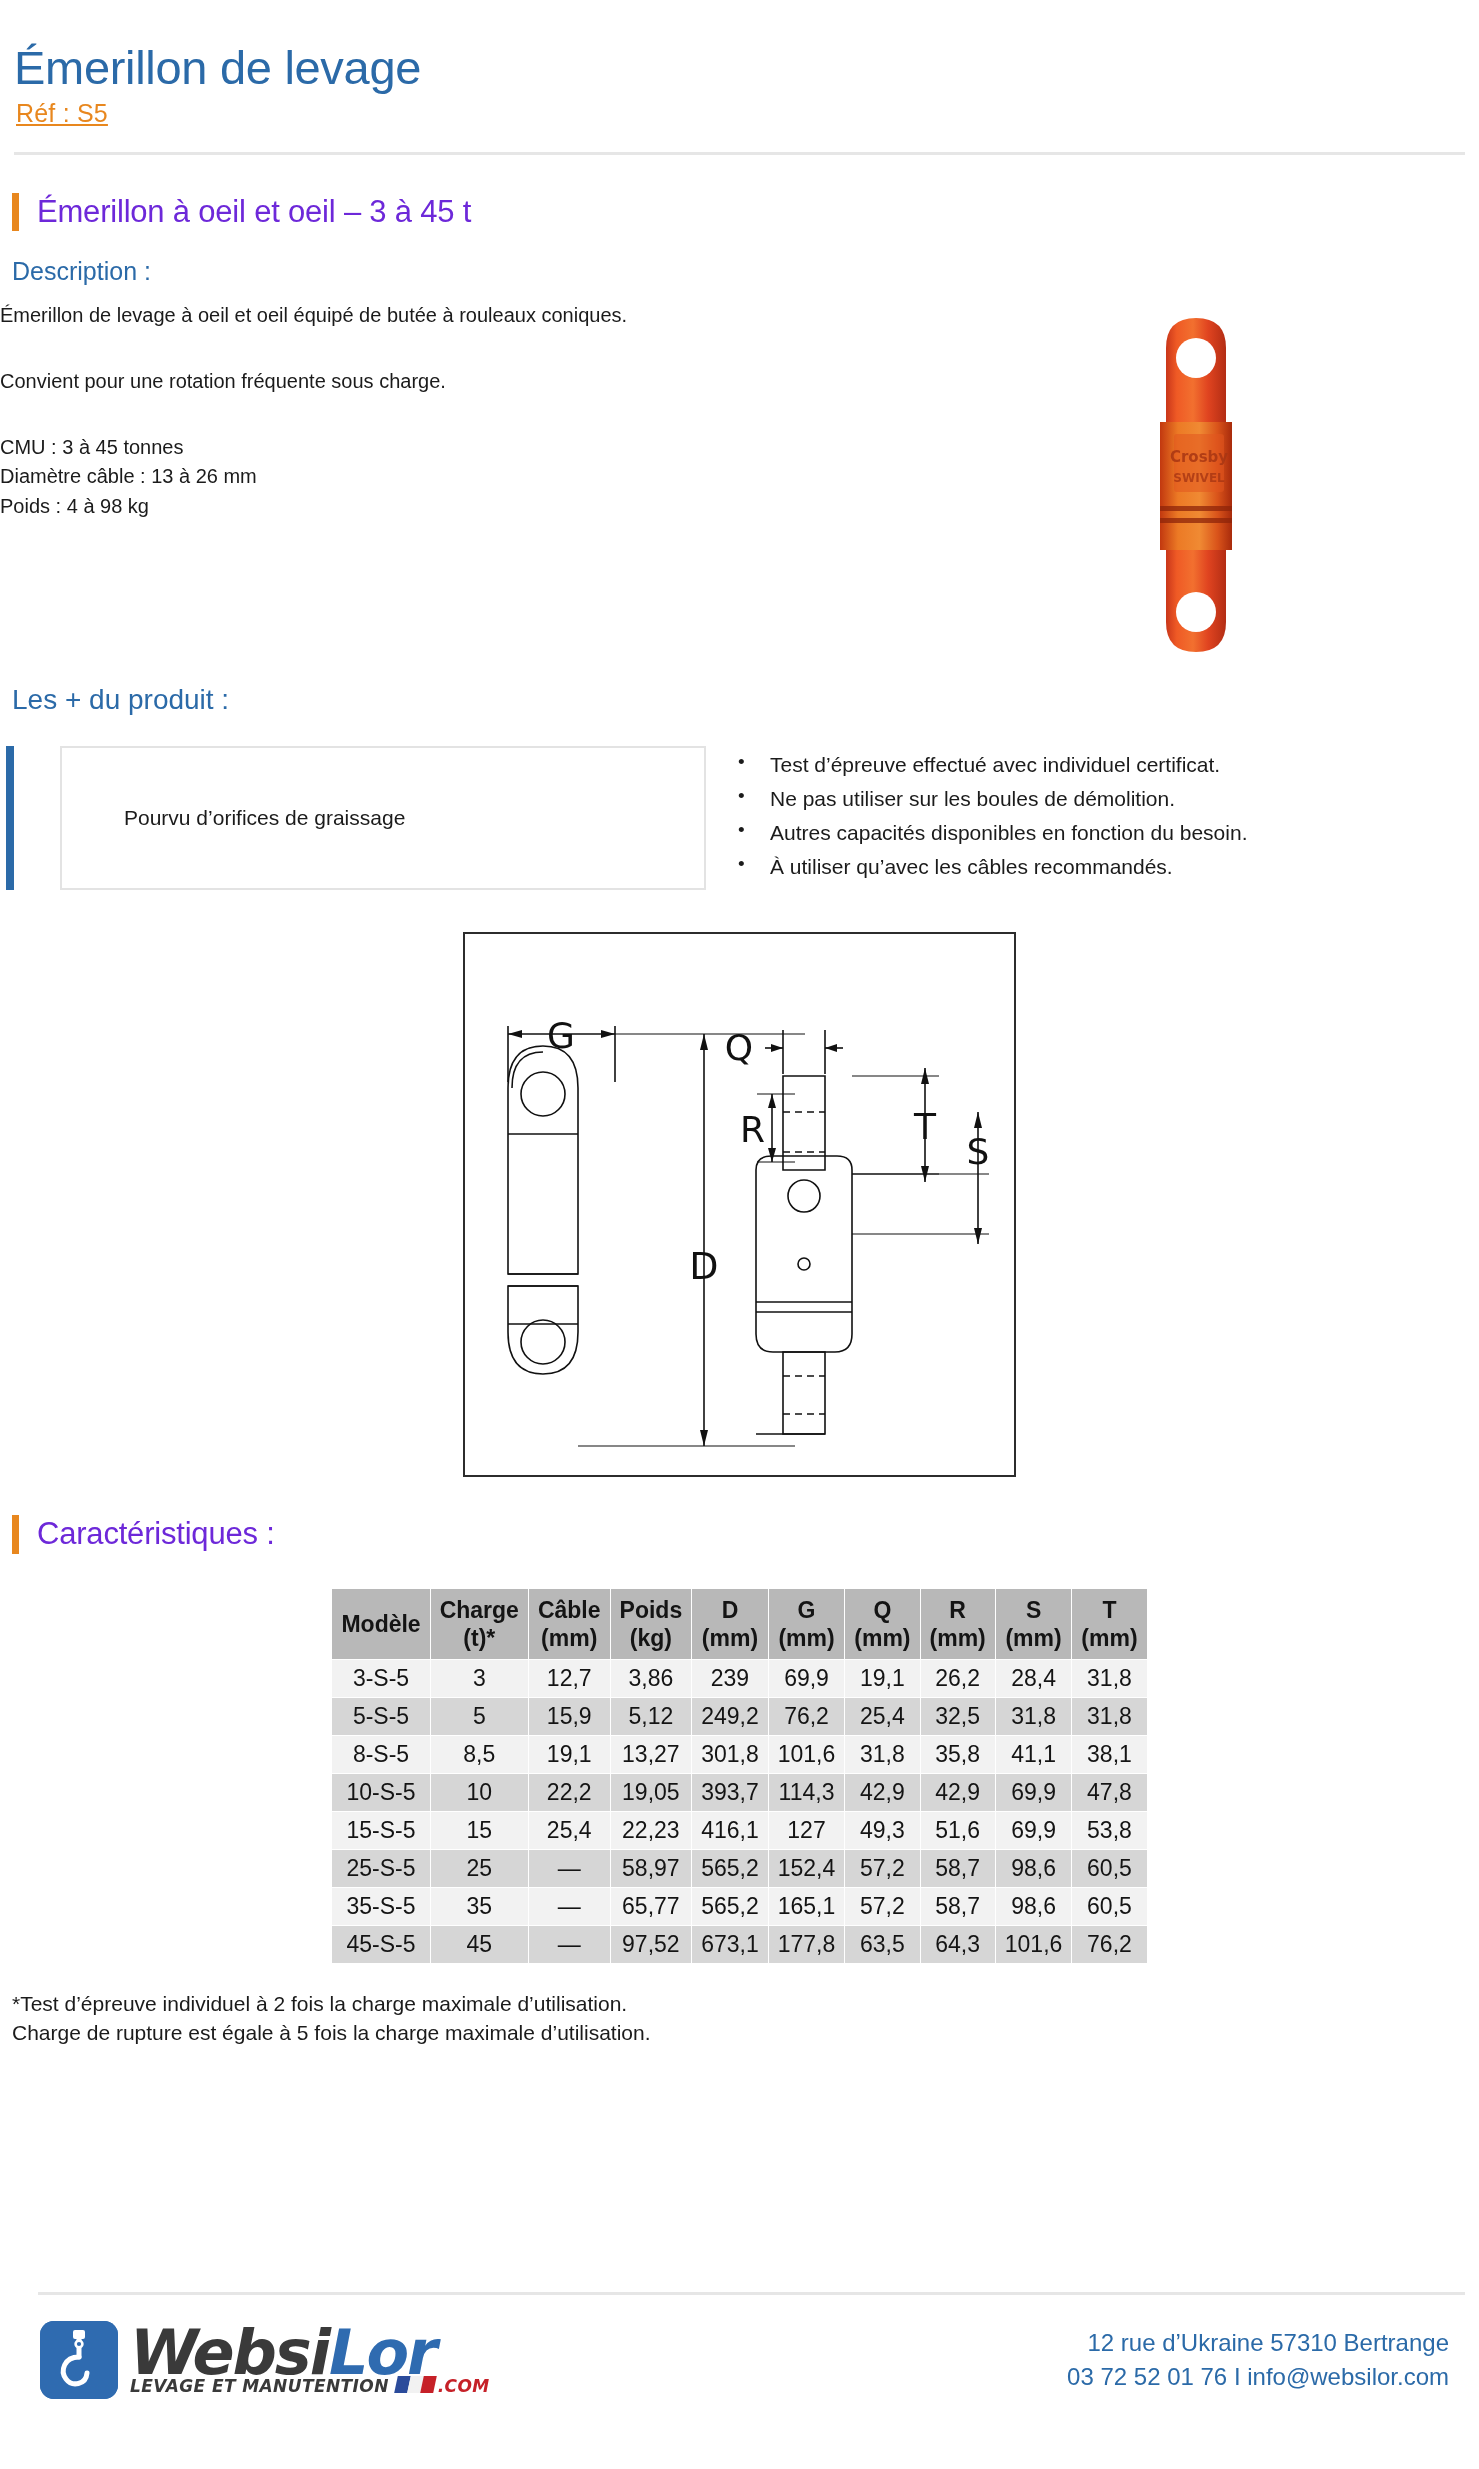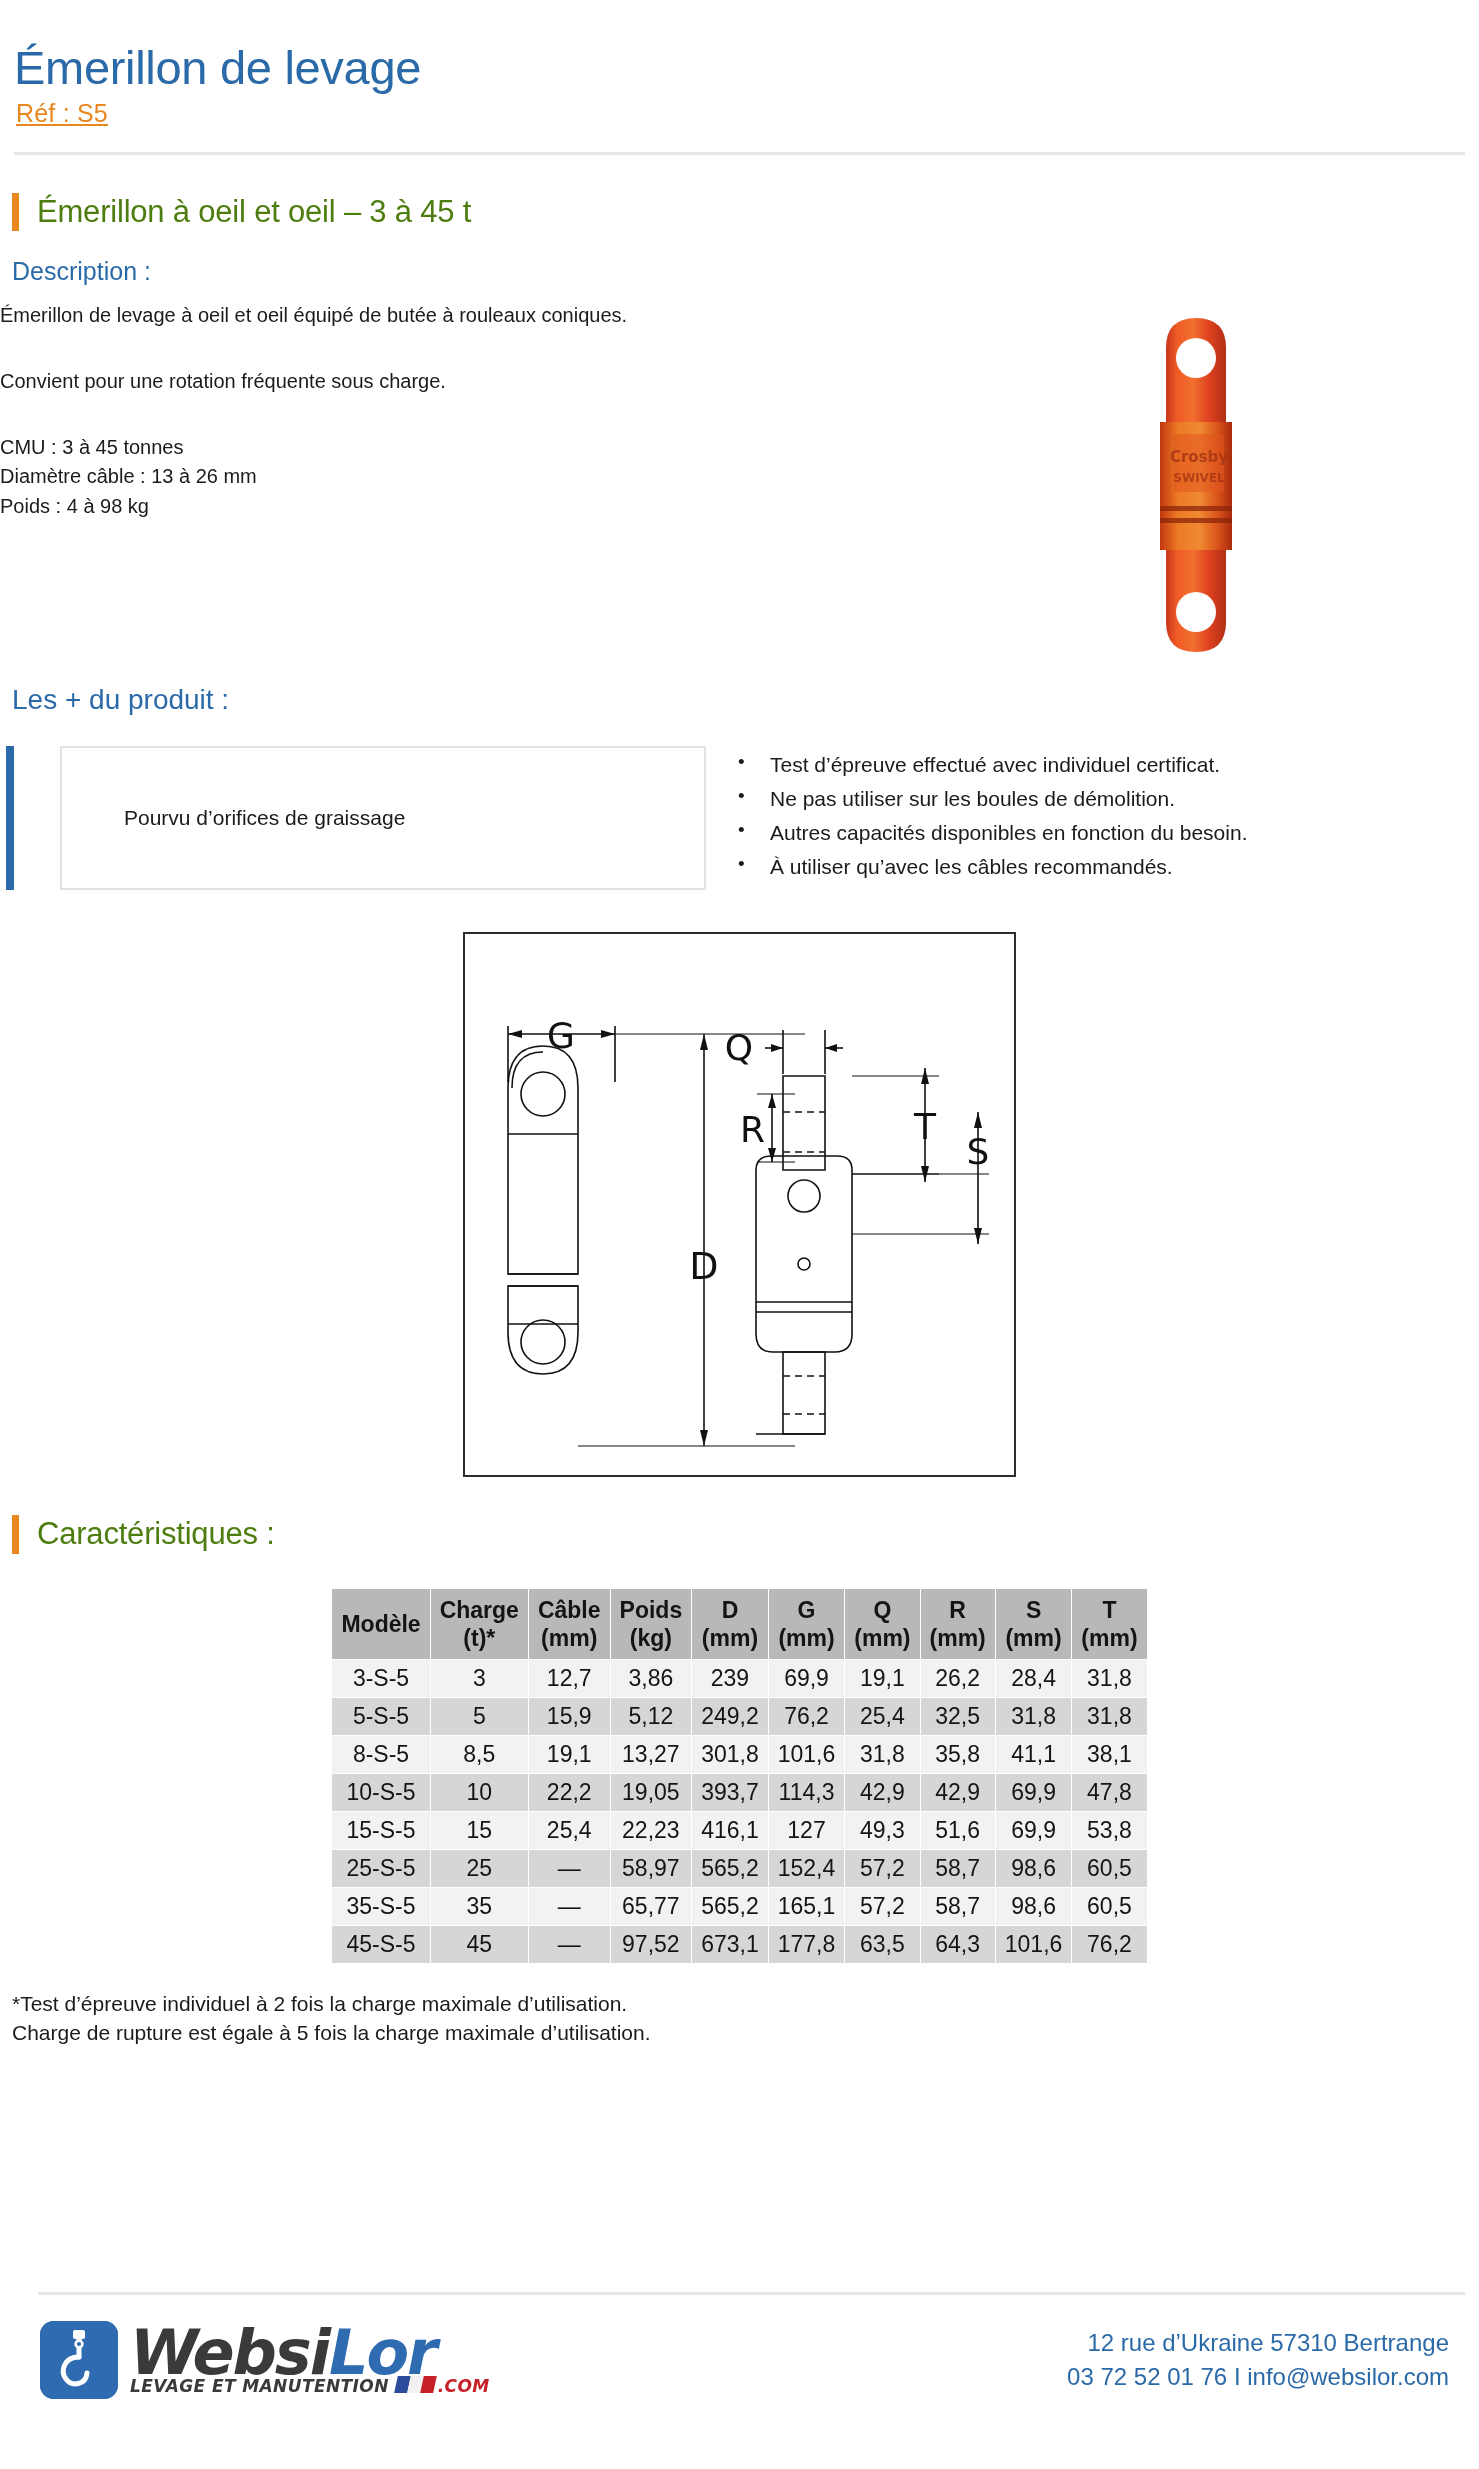--- a/index.html
+++ b/index.html
@@ -56,21 +56,21 @@
     margin: 38px 0 0 12px;
   }
   .section-bar {
     width: 7px;
     background: #e8871e;
     margin-right: 18px;
     flex: 0 0 7px;
   }
   .section-title {
     font-size: 31px;
-    color: #4d7c0f;
+    color: #6d28d9;
     line-height: 1.25;
     font-weight: 400;
     letter-spacing: -0.2px;
     padding: 0;
   }
 
   .sub-head {
     font-size: 25px;
     color: #2b6aa8;
     margin: 26px 0 0 12px;

